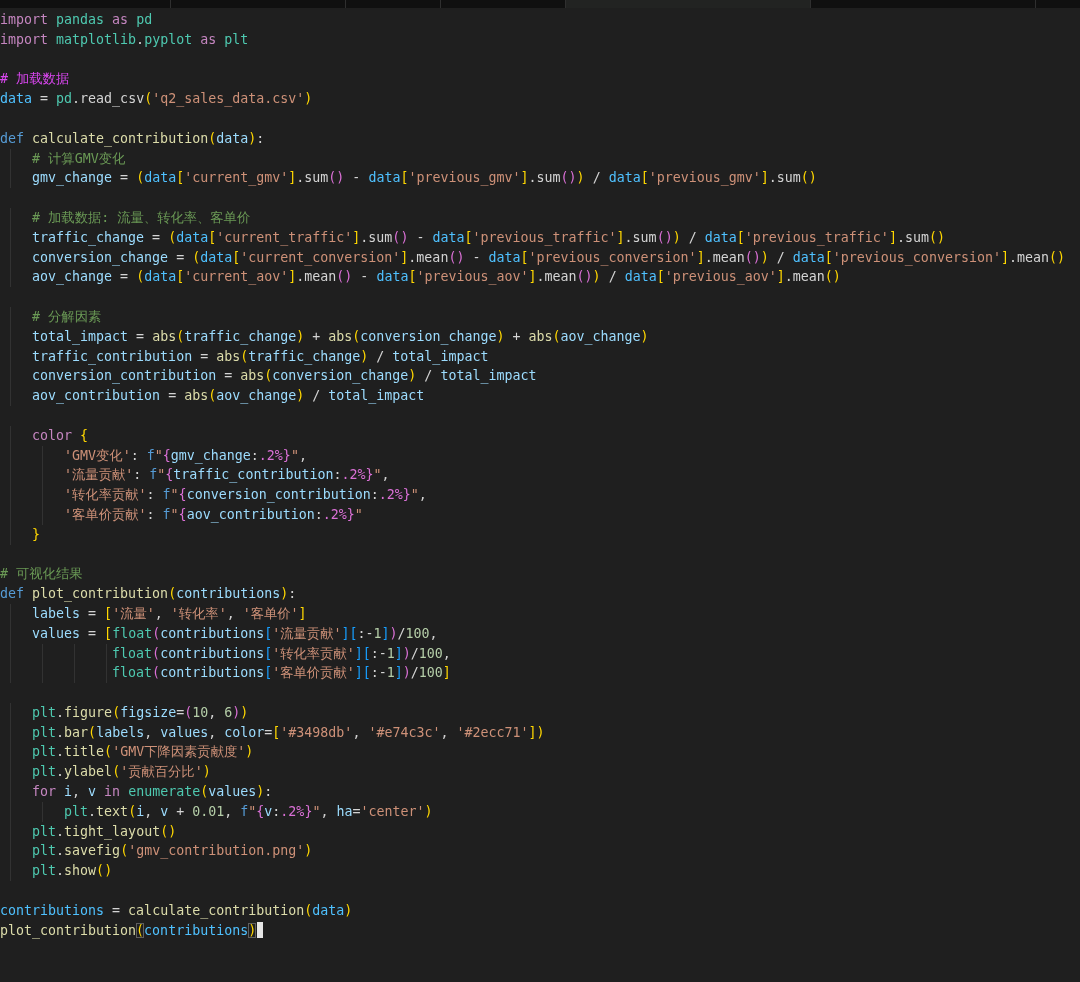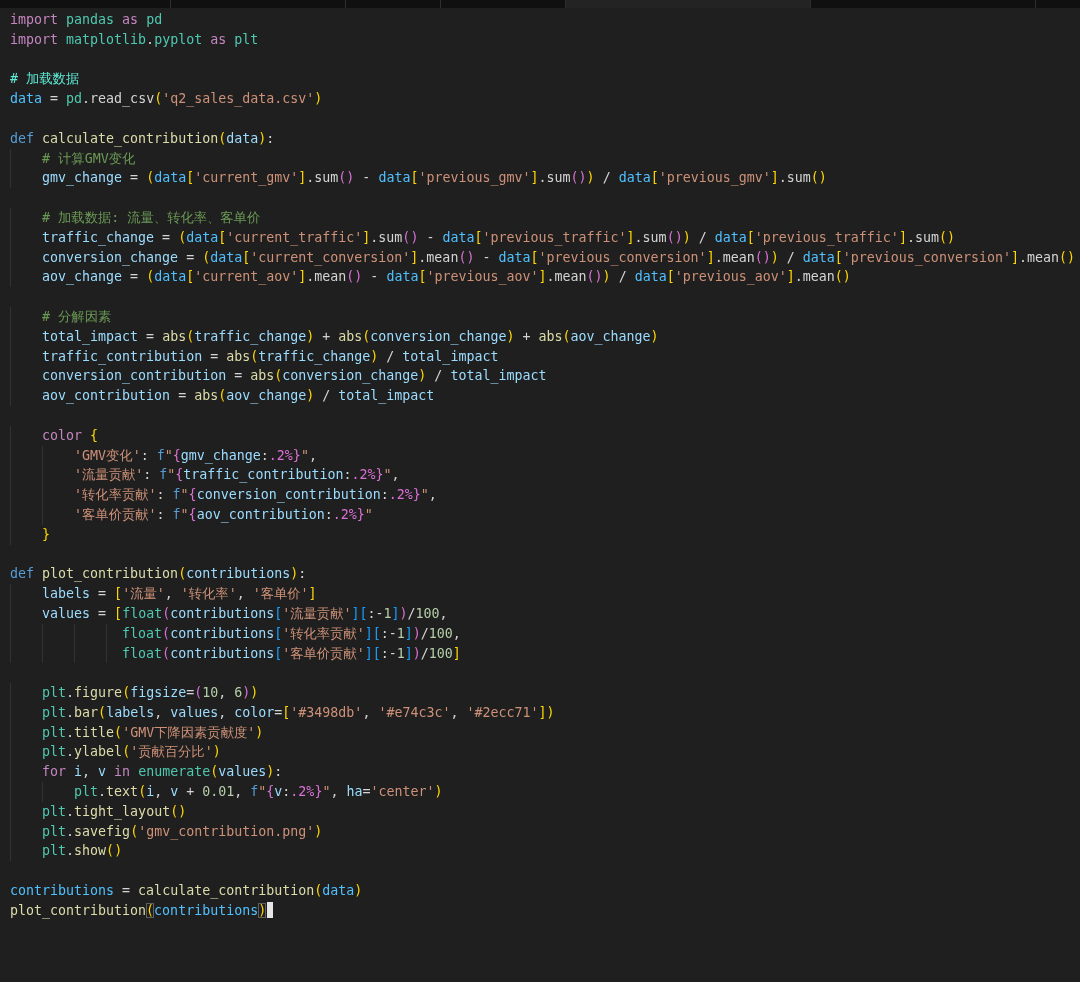--- a/index.html
+++ b/index.html
@@ -15,21 +15,20 @@
     font-family:"DejaVu Sans Mono", monospace;
     font-size:13.3px;
     line-height:19.8px;
     color:#d4d4d4;
     overflow:hidden;
   }
   .line{
     position:relative;
     height:19.8px;
     white-space:pre;
-    padding-left:10px;
   }
   .guide{
     position:absolute;top:0;bottom:0;width:1px;background:#323232;
   }
   .tok{white-space:pre;}
   .tok.match{outline:1px solid #5f5f5f;outline-offset:-1px;}
   .caret{
     display:inline-block;width:6px;height:16px;background:#e6e6e6;
     vertical-align:-3px;margin-left:1px;
   }
@@ -44,21 +43,21 @@
     <div class="divider" style="left: 440px; background: rgb(47, 47, 47);"></div>
     <div class="divider" style="left: 565px; background: rgb(47, 47, 47);"></div>
     <div class="divider" style="left: 810px; background: rgb(47, 47, 47);"></div>
     <div class="divider" style="left: 1035px; background: rgb(47, 47, 47);"></div>
   </div>
 
 <div id="editor">
     <div class="line"><span class="tok" style="color: rgb(197, 134, 192);">import</span><span class="tok" style="color: rgb(78, 201, 176);"> pandas</span><span class="tok" style="color: rgb(197, 134, 192);"> as</span><span class="tok" style="color: rgb(78, 201, 176);"> pd</span></div>
     <div class="line"><span class="tok" style="color: rgb(197, 134, 192);">import</span><span class="tok" style="color: rgb(78, 201, 176);"> matplotlib</span><span class="tok" style="color: rgb(212, 212, 212);">.</span><span class="tok" style="color: rgb(78, 201, 176);">pyplot</span><span class="tok" style="color: rgb(197, 134, 192);"> as</span><span class="tok" style="color: rgb(78, 201, 176);"> plt</span></div>
     <div class="line"></div>
-    <div class="line"><span class="tok" style="color: #5eead4;"># 加载数据</span></div>
+    <div class="line"><span class="tok" style="color: #d946ef;"># 加载数据</span></div>
     <div class="line"><span class="tok" style="color: rgb(79, 193, 255);">data</span><span class="tok" style="color: rgb(212, 212, 212);"> = </span><span class="tok" style="color: rgb(78, 201, 176);">pd</span><span class="tok" style="color: rgb(212, 212, 212);">.</span><span class="tok" style="color: rgb(212, 212, 212);">read_csv</span><span class="tok" style="color: rgb(255, 215, 0);">(</span><span class="tok" style="color: rgb(206, 145, 120);">'q2_sales_data.csv'</span><span class="tok" style="color: rgb(255, 215, 0);">)</span></div>
     <div class="line"></div>
     <div class="line"><span class="tok" style="color: rgb(86, 156, 214);">def</span><span class="tok" style="color: rgb(220, 220, 170);"> calculate_contribution</span><span class="tok" style="color: rgb(255, 215, 0);">(</span><span class="tok" style="color: rgb(156, 220, 254);">data</span><span class="tok" style="color: rgb(255, 215, 0);">)</span><span class="tok" style="color: rgb(212, 212, 212);">:</span></div>
     <div class="line"><div class="guide" style="left: 10px; background: rgb(50, 50, 50);"></div><span class="tok" style="color: rgb(212, 212, 212);">    </span><span class="tok" style="color: rgb(106, 153, 85);"># 计算GMV变化</span></div>
     <div class="line"><div class="guide" style="left: 10px; background: rgb(50, 50, 50);"></div><span class="tok" style="color: rgb(212, 212, 212);">    </span><span class="tok" style="color: rgb(156, 220, 254);">gmv_change</span><span class="tok" style="color: rgb(212, 212, 212);"> = </span><span class="tok" style="color: rgb(255, 215, 0);">(</span><span class="tok" style="color: rgb(79, 193, 255);">data</span><span class="tok" style="color: rgb(255, 215, 0);">[</span><span class="tok" style="color: rgb(206, 145, 120);">'current_gmv'</span><span class="tok" style="color: rgb(255, 215, 0);">]</span><span class="tok" style="color: rgb(212, 212, 212);">.</span><span class="tok" style="color: rgb(212, 212, 212);">sum</span><span class="tok" style="color: rgb(218, 112, 214);">(</span><span class="tok" style="color: rgb(218, 112, 214);">)</span><span class="tok" style="color: rgb(212, 212, 212);"> - </span><span class="tok" style="color: rgb(79, 193, 255);">data</span><span class="tok" style="color: rgb(255, 215, 0);">[</span><span class="tok" style="color: rgb(206, 145, 120);">'previous_gmv'</span><span class="tok" style="color: rgb(255, 215, 0);">]</span><span class="tok" style="color: rgb(212, 212, 212);">.</span><span class="tok" style="color: rgb(212, 212, 212);">sum</span><span class="tok" style="color: rgb(218, 112, 214);">(</span><span class="tok" style="color: rgb(218, 112, 214);">)</span><span class="tok" style="color: rgb(255, 215, 0);">)</span><span class="tok" style="color: rgb(212, 212, 212);"> / </span><span class="tok" style="color: rgb(79, 193, 255);">data</span><span class="tok" style="color: rgb(255, 215, 0);">[</span><span class="tok" style="color: rgb(206, 145, 120);">'previous_gmv'</span><span class="tok" style="color: rgb(255, 215, 0);">]</span><span class="tok" style="color: rgb(212, 212, 212);">.</span><span class="tok" style="color: rgb(212, 212, 212);">sum</span><span class="tok" style="color: rgb(255, 215, 0);">(</span><span class="tok" style="color: rgb(255, 215, 0);">)</span></div>
     <div class="line"></div>
     <div class="line"><div class="guide" style="left: 10px; background: rgb(50, 50, 50);"></div><span class="tok" style="color: rgb(212, 212, 212);">    </span><span class="tok" style="color: rgb(106, 153, 85);"># 加载数据: 流量、转化率、客单价</span></div>
     <div class="line"><div class="guide" style="left: 10px; background: rgb(50, 50, 50);"></div><span class="tok" style="color: rgb(212, 212, 212);">    </span><span class="tok" style="color: rgb(156, 220, 254);">traffic_change</span><span class="tok" style="color: rgb(212, 212, 212);"> = </span><span class="tok" style="color: rgb(255, 215, 0);">(</span><span class="tok" style="color: rgb(79, 193, 255);">data</span><span class="tok" style="color: rgb(255, 215, 0);">[</span><span class="tok" style="color: rgb(206, 145, 120);">'current_traffic'</span><span class="tok" style="color: rgb(255, 215, 0);">]</span><span class="tok" style="color: rgb(212, 212, 212);">.</span><span class="tok" style="color: rgb(212, 212, 212);">sum</span><span class="tok" style="color: rgb(218, 112, 214);">(</span><span class="tok" style="color: rgb(218, 112, 214);">)</span><span class="tok" style="color: rgb(212, 212, 212);"> - </span><span class="tok" style="color: rgb(79, 193, 255);">data</span><span class="tok" style="color: rgb(255, 215, 0);">[</span><span class="tok" style="color: rgb(206, 145, 120);">'previous_traffic'</span><span class="tok" style="color: rgb(255, 215, 0);">]</span><span class="tok" style="color: rgb(212, 212, 212);">.</span><span class="tok" style="color: rgb(212, 212, 212);">sum</span><span class="tok" style="color: rgb(218, 112, 214);">(</span><span class="tok" style="color: rgb(218, 112, 214);">)</span><span class="tok" style="color: rgb(255, 215, 0);">)</span><span class="tok" style="color: rgb(212, 212, 212);"> / </span><span class="tok" style="color: rgb(79, 193, 255);">data</span><span class="tok" style="color: rgb(255, 215, 0);">[</span><span class="tok" style="color: rgb(206, 145, 120);">'previous_traffic'</span><span class="tok" style="color: rgb(255, 215, 0);">]</span><span class="tok" style="color: rgb(212, 212, 212);">.</span><span class="tok" style="color: rgb(212, 212, 212);">sum</span><span class="tok" style="color: rgb(255, 215, 0);">(</span><span class="tok" style="color: rgb(255, 215, 0);">)</span></div>
     <div class="line"><div class="guide" style="left: 10px; background: rgb(50, 50, 50);"></div><span class="tok" style="color: rgb(212, 212, 212);">    </span><span class="tok" style="color: rgb(156, 220, 254);">conversion_change</span><span class="tok" style="color: rgb(212, 212, 212);"> = </span><span class="tok" style="color: rgb(255, 215, 0);">(</span><span class="tok" style="color: rgb(79, 193, 255);">data</span><span class="tok" style="color: rgb(255, 215, 0);">[</span><span class="tok" style="color: rgb(206, 145, 120);">'current_conversion'</span><span class="tok" style="color: rgb(255, 215, 0);">]</span><span class="tok" style="color: rgb(212, 212, 212);">.</span><span class="tok" style="color: rgb(212, 212, 212);">mean</span><span class="tok" style="color: rgb(218, 112, 214);">(</span><span class="tok" style="color: rgb(218, 112, 214);">)</span><span class="tok" style="color: rgb(212, 212, 212);"> - </span><span class="tok" style="color: rgb(79, 193, 255);">data</span><span class="tok" style="color: rgb(255, 215, 0);">[</span><span class="tok" style="color: rgb(206, 145, 120);">'previous_conversion'</span><span class="tok" style="color: rgb(255, 215, 0);">]</span><span class="tok" style="color: rgb(212, 212, 212);">.</span><span class="tok" style="color: rgb(212, 212, 212);">mean</span><span class="tok" style="color: rgb(218, 112, 214);">(</span><span class="tok" style="color: rgb(218, 112, 214);">)</span><span class="tok" style="color: rgb(255, 215, 0);">)</span><span class="tok" style="color: rgb(212, 212, 212);"> / </span><span class="tok" style="color: rgb(79, 193, 255);">data</span><span class="tok" style="color: rgb(255, 215, 0);">[</span><span class="tok" style="color: rgb(206, 145, 120);">'previous_conversion'</span><span class="tok" style="color: rgb(255, 215, 0);">]</span><span class="tok" style="color: rgb(212, 212, 212);">.</span><span class="tok" style="color: rgb(212, 212, 212);">mean</span><span class="tok" style="color: rgb(255, 215, 0);">(</span><span class="tok" style="color: rgb(255, 215, 0);">)</span></div>
     <div class="line"><div class="guide" style="left: 10px; background: rgb(50, 50, 50);"></div><span class="tok" style="color: rgb(212, 212, 212);">    </span><span class="tok" style="color: rgb(156, 220, 254);">aov_change</span><span class="tok" style="color: rgb(212, 212, 212);"> = </span><span class="tok" style="color: rgb(255, 215, 0);">(</span><span class="tok" style="color: rgb(79, 193, 255);">data</span><span class="tok" style="color: rgb(255, 215, 0);">[</span><span class="tok" style="color: rgb(206, 145, 120);">'current_aov'</span><span class="tok" style="color: rgb(255, 215, 0);">]</span><span class="tok" style="color: rgb(212, 212, 212);">.</span><span class="tok" style="color: rgb(212, 212, 212);">mean</span><span class="tok" style="color: rgb(218, 112, 214);">(</span><span class="tok" style="color: rgb(218, 112, 214);">)</span><span class="tok" style="color: rgb(212, 212, 212);"> - </span><span class="tok" style="color: rgb(79, 193, 255);">data</span><span class="tok" style="color: rgb(255, 215, 0);">[</span><span class="tok" style="color: rgb(206, 145, 120);">'previous_aov'</span><span class="tok" style="color: rgb(255, 215, 0);">]</span><span class="tok" style="color: rgb(212, 212, 212);">.</span><span class="tok" style="color: rgb(212, 212, 212);">mean</span><span class="tok" style="color: rgb(218, 112, 214);">(</span><span class="tok" style="color: rgb(218, 112, 214);">)</span><span class="tok" style="color: rgb(255, 215, 0);">)</span><span class="tok" style="color: rgb(212, 212, 212);"> / </span><span class="tok" style="color: rgb(79, 193, 255);">data</span><span class="tok" style="color: rgb(255, 215, 0);">[</span><span class="tok" style="color: rgb(206, 145, 120);">'previous_aov'</span><span class="tok" style="color: rgb(255, 215, 0);">]</span><span class="tok" style="color: rgb(212, 212, 212);">.</span><span class="tok" style="color: rgb(212, 212, 212);">mean</span><span class="tok" style="color: rgb(255, 215, 0);">(</span><span class="tok" style="color: rgb(255, 215, 0);">)</span></div>
@@ -69,20 +68,21 @@
     <div class="line"><div class="guide" style="left: 10px; background: rgb(50, 50, 50);"></div><span class="tok" style="color: rgb(212, 212, 212);">    </span><span class="tok" style="color: rgb(156, 220, 254);">conversion_contribution</span><span class="tok" style="color: rgb(212, 212, 212);"> = </span><span class="tok" style="color: rgb(220, 220, 170);">abs</span><span class="tok" style="color: rgb(255, 215, 0);">(</span><span class="tok" style="color: rgb(156, 220, 254);">conversion_change</span><span class="tok" style="color: rgb(255, 215, 0);">)</span><span class="tok" style="color: rgb(212, 212, 212);"> / </span><span class="tok" style="color: rgb(156, 220, 254);">total_impact</span></div>
     <div class="line"><div class="guide" style="left: 10px; background: rgb(50, 50, 50);"></div><span class="tok" style="color: rgb(212, 212, 212);">    </span><span class="tok" style="color: rgb(156, 220, 254);">aov_contribution</span><span class="tok" style="color: rgb(212, 212, 212);"> = </span><span class="tok" style="color: rgb(220, 220, 170);">abs</span><span class="tok" style="color: rgb(255, 215, 0);">(</span><span class="tok" style="color: rgb(156, 220, 254);">aov_change</span><span class="tok" style="color: rgb(255, 215, 0);">)</span><span class="tok" style="color: rgb(212, 212, 212);"> / </span><span class="tok" style="color: rgb(156, 220, 254);">total_impact</span></div>
     <div class="line"></div>
     <div class="line"><div class="guide" style="left: 10px; background: rgb(50, 50, 50);"></div><span class="tok" style="color: rgb(212, 212, 212);">    </span><span class="tok" style="color: rgb(197, 134, 192);">color</span><span class="tok" style="color: rgb(212, 212, 212);"> </span><span class="tok" style="color: rgb(255, 215, 0);">{</span></div>
     <div class="line"><div class="guide" style="left: 10px; background: rgb(50, 50, 50);"></div><div class="guide" style="left: 42px; background: rgb(50, 50, 50);"></div><span class="tok" style="color: rgb(212, 212, 212);">        </span><span class="tok" style="color: rgb(206, 145, 120);">'GMV变化'</span><span class="tok" style="color: rgb(212, 212, 212);">:</span><span class="tok" style="color: rgb(212, 212, 212);"> </span><span class="tok" style="color: rgb(86, 156, 214);">f</span><span class="tok" style="color: rgb(206, 145, 120);">"</span><span class="tok" style="color: rgb(218, 112, 214);">{</span><span class="tok" style="color: rgb(156, 220, 254);">gmv_change</span><span class="tok" style="color: rgb(212, 212, 212);">:</span><span class="tok" style="color: rgb(218, 112, 214);">.2%</span><span class="tok" style="color: rgb(218, 112, 214);">}</span><span class="tok" style="color: rgb(206, 145, 120);">"</span><span class="tok" style="color: rgb(212, 212, 212);">,</span></div>
     <div class="line"><div class="guide" style="left: 10px; background: rgb(50, 50, 50);"></div><div class="guide" style="left: 42px; background: rgb(50, 50, 50);"></div><span class="tok" style="color: rgb(212, 212, 212);">        </span><span class="tok" style="color: rgb(206, 145, 120);">'流量贡献'</span><span class="tok" style="color: rgb(212, 212, 212);">:</span><span class="tok" style="color: rgb(212, 212, 212);"> </span><span class="tok" style="color: rgb(86, 156, 214);">f</span><span class="tok" style="color: rgb(206, 145, 120);">"</span><span class="tok" style="color: rgb(218, 112, 214);">{</span><span class="tok" style="color: rgb(156, 220, 254);">traffic_contribution</span><span class="tok" style="color: rgb(212, 212, 212);">:</span><span class="tok" style="color: rgb(218, 112, 214);">.2%</span><span class="tok" style="color: rgb(218, 112, 214);">}</span><span class="tok" style="color: rgb(206, 145, 120);">"</span><span class="tok" style="color: rgb(212, 212, 212);">,</span></div>
     <div class="line"><div class="guide" style="left: 10px; background: rgb(50, 50, 50);"></div><div class="guide" style="left: 42px; background: rgb(50, 50, 50);"></div><span class="tok" style="color: rgb(212, 212, 212);">        </span><span class="tok" style="color: rgb(206, 145, 120);">'转化率贡献'</span><span class="tok" style="color: rgb(212, 212, 212);">:</span><span class="tok" style="color: rgb(212, 212, 212);"> </span><span class="tok" style="color: rgb(86, 156, 214);">f</span><span class="tok" style="color: rgb(206, 145, 120);">"</span><span class="tok" style="color: rgb(218, 112, 214);">{</span><span class="tok" style="color: rgb(156, 220, 254);">conversion_contribution</span><span class="tok" style="color: rgb(212, 212, 212);">:</span><span class="tok" style="color: rgb(218, 112, 214);">.2%</span><span class="tok" style="color: rgb(218, 112, 214);">}</span><span class="tok" style="color: rgb(206, 145, 120);">"</span><span class="tok" style="color: rgb(212, 212, 212);">,</span></div>
     <div class="line"><div class="guide" style="left: 10px; background: rgb(50, 50, 50);"></div><div class="guide" style="left: 42px; background: rgb(50, 50, 50);"></div><span class="tok" style="color: rgb(212, 212, 212);">        </span><span class="tok" style="color: rgb(206, 145, 120);">'客单价贡献'</span><span class="tok" style="color: rgb(212, 212, 212);">:</span><span class="tok" style="color: rgb(212, 212, 212);"> </span><span class="tok" style="color: rgb(86, 156, 214);">f</span><span class="tok" style="color: rgb(206, 145, 120);">"</span><span class="tok" style="color: rgb(218, 112, 214);">{</span><span class="tok" style="color: rgb(156, 220, 254);">aov_contribution</span><span class="tok" style="color: rgb(212, 212, 212);">:</span><span class="tok" style="color: rgb(218, 112, 214);">.2%</span><span class="tok" style="color: rgb(218, 112, 214);">}</span><span class="tok" style="color: rgb(206, 145, 120);">"</span></div>
     <div class="line"><div class="guide" style="left: 10px; background: rgb(50, 50, 50);"></div><span class="tok" style="color: rgb(212, 212, 212);">    </span><span class="tok" style="color: rgb(255, 215, 0);">}</span></div>
     <div class="line"></div>
+    <div class="line"><span class="tok" style="color: rgb(106, 153, 85);"># 可视化结果</span></div>
     <div class="line"><span class="tok" style="color: rgb(86, 156, 214);">def</span><span class="tok" style="color: rgb(220, 220, 170);"> plot_contribution</span><span class="tok" style="color: rgb(255, 215, 0);">(</span><span class="tok" style="color: rgb(156, 220, 254);">contributions</span><span class="tok" style="color: rgb(255, 215, 0);">)</span><span class="tok" style="color: rgb(212, 212, 212);">:</span></div>
     <div class="line"><div class="guide" style="left: 10px; background: rgb(50, 50, 50);"></div><span class="tok" style="color: rgb(212, 212, 212);">    </span><span class="tok" style="color: rgb(156, 220, 254);">labels</span><span class="tok" style="color: rgb(212, 212, 212);"> = </span><span class="tok" style="color: rgb(255, 215, 0);">[</span><span class="tok" style="color: rgb(206, 145, 120);">'流量'</span><span class="tok" style="color: rgb(212, 212, 212);">, </span><span class="tok" style="color: rgb(206, 145, 120);">'转化率'</span><span class="tok" style="color: rgb(212, 212, 212);">, </span><span class="tok" style="color: rgb(206, 145, 120);">'客单价'</span><span class="tok" style="color: rgb(255, 215, 0);">]</span></div>
     <div class="line"><div class="guide" style="left: 10px; background: rgb(50, 50, 50);"></div><span class="tok" style="color: rgb(212, 212, 212);">    </span><span class="tok" style="color: rgb(156, 220, 254);">values</span><span class="tok" style="color: rgb(212, 212, 212);"> = </span><span class="tok" style="color: rgb(255, 215, 0);">[</span><span class="tok" style="color: rgb(78, 201, 176);">float</span><span class="tok" style="color: rgb(218, 112, 214);">(</span><span class="tok" style="color: rgb(156, 220, 254);">contributions</span><span class="tok" style="color: rgb(23, 159, 255);">[</span><span class="tok" style="color: rgb(206, 145, 120);">'流量贡献'</span><span class="tok" style="color: rgb(23, 159, 255);">]</span><span class="tok" style="color: rgb(23, 159, 255);">[</span><span class="tok" style="color: rgb(212, 212, 212);">:-</span><span class="tok" style="color: rgb(181, 206, 168);">1</span><span class="tok" style="color: rgb(23, 159, 255);">]</span><span class="tok" style="color: rgb(218, 112, 214);">)</span><span class="tok" style="color: rgb(212, 212, 212);">/</span><span class="tok" style="color: rgb(181, 206, 168);">100</span><span class="tok" style="color: rgb(212, 212, 212);">,</span></div>
     <div class="line"><div class="guide" style="left: 10px; background: rgb(50, 50, 50);"></div><div class="guide" style="left: 42px; background: rgb(50, 50, 50);"></div><div class="guide" style="left: 74px; background: rgb(50, 50, 50);"></div><div class="guide" style="left: 106px; background: rgb(50, 50, 50);"></div><span class="tok" style="color: rgb(212, 212, 212);">              </span><span class="tok" style="color: rgb(78, 201, 176);">float</span><span class="tok" style="color: rgb(218, 112, 214);">(</span><span class="tok" style="color: rgb(156, 220, 254);">contributions</span><span class="tok" style="color: rgb(23, 159, 255);">[</span><span class="tok" style="color: rgb(206, 145, 120);">'转化率贡献'</span><span class="tok" style="color: rgb(23, 159, 255);">]</span><span class="tok" style="color: rgb(23, 159, 255);">[</span><span class="tok" style="color: rgb(212, 212, 212);">:-</span><span class="tok" style="color: rgb(181, 206, 168);">1</span><span class="tok" style="color: rgb(23, 159, 255);">]</span><span class="tok" style="color: rgb(218, 112, 214);">)</span><span class="tok" style="color: rgb(212, 212, 212);">/</span><span class="tok" style="color: rgb(181, 206, 168);">100</span><span class="tok" style="color: rgb(212, 212, 212);">,</span></div>
     <div class="line"><div class="guide" style="left: 10px; background: rgb(50, 50, 50);"></div><div class="guide" style="left: 42px; background: rgb(50, 50, 50);"></div><div class="guide" style="left: 74px; background: rgb(50, 50, 50);"></div><div class="guide" style="left: 106px; background: rgb(50, 50, 50);"></div><span class="tok" style="color: rgb(212, 212, 212);">              </span><span class="tok" style="color: rgb(78, 201, 176);">float</span><span class="tok" style="color: rgb(218, 112, 214);">(</span><span class="tok" style="color: rgb(156, 220, 254);">contributions</span><span class="tok" style="color: rgb(23, 159, 255);">[</span><span class="tok" style="color: rgb(206, 145, 120);">'客单价贡献'</span><span class="tok" style="color: rgb(23, 159, 255);">]</span><span class="tok" style="color: rgb(23, 159, 255);">[</span><span class="tok" style="color: rgb(212, 212, 212);">:-</span><span class="tok" style="color: rgb(181, 206, 168);">1</span><span class="tok" style="color: rgb(23, 159, 255);">]</span><span class="tok" style="color: rgb(218, 112, 214);">)</span><span class="tok" style="color: rgb(212, 212, 212);">/</span><span class="tok" style="color: rgb(181, 206, 168);">100</span><span class="tok" style="color: rgb(255, 215, 0);">]</span></div>
     <div class="line"></div>
     <div class="line"><div class="guide" style="left: 10px; background: rgb(50, 50, 50);"></div><span class="tok" style="color: rgb(212, 212, 212);">    </span><span class="tok" style="color: rgb(78, 201, 176);">plt</span><span class="tok" style="color: rgb(212, 212, 212);">.</span><span class="tok" style="color: rgb(220, 220, 170);">figure</span><span class="tok" style="color: rgb(255, 215, 0);">(</span><span class="tok" style="color: rgb(156, 220, 254);">figsize</span><span class="tok" style="color: rgb(212, 212, 212);">=</span><span class="tok" style="color: rgb(218, 112, 214);">(</span><span class="tok" style="color: rgb(181, 206, 168);">10</span><span class="tok" style="color: rgb(212, 212, 212);">, </span><span class="tok" style="color: rgb(181, 206, 168);">6</span><span class="tok" style="color: rgb(218, 112, 214);">)</span><span class="tok" style="color: rgb(255, 215, 0);">)</span></div>
     <div class="line"><div class="guide" style="left: 10px; background: rgb(50, 50, 50);"></div><span class="tok" style="color: rgb(212, 212, 212);">    </span><span class="tok" style="color: rgb(78, 201, 176);">plt</span><span class="tok" style="color: rgb(212, 212, 212);">.</span><span class="tok" style="color: rgb(220, 220, 170);">bar</span><span class="tok" style="color: rgb(255, 215, 0);">(</span><span class="tok" style="color: rgb(156, 220, 254);">labels</span><span class="tok" style="color: rgb(212, 212, 212);">, </span><span class="tok" style="color: rgb(156, 220, 254);">values</span><span class="tok" style="color: rgb(212, 212, 212);">, </span><span class="tok" style="color: rgb(156, 220, 254);">color</span><span class="tok" style="color: rgb(212, 212, 212);">=</span><span class="tok" style="color: rgb(255, 215, 0);">[</span><span class="tok" style="color: rgb(206, 145, 120);">'#3498db'</span><span class="tok" style="color: rgb(212, 212, 212);">, </span><span class="tok" style="color: rgb(206, 145, 120);">'#e74c3c'</span><span class="tok" style="color: rgb(212, 212, 212);">, </span><span class="tok" style="color: rgb(206, 145, 120);">'#2ecc71'</span><span class="tok" style="color: rgb(255, 215, 0);">]</span><span class="tok" style="color: rgb(255, 215, 0);">)</span></div>
     <div class="line"><div class="guide" style="left: 10px; background: rgb(50, 50, 50);"></div><span class="tok" style="color: rgb(212, 212, 212);">    </span><span class="tok" style="color: rgb(78, 201, 176);">plt</span><span class="tok" style="color: rgb(212, 212, 212);">.</span><span class="tok" style="color: rgb(220, 220, 170);">title</span><span class="tok" style="color: rgb(255, 215, 0);">(</span><span class="tok" style="color: rgb(206, 145, 120);">'GMV下降因素贡献度'</span><span class="tok" style="color: rgb(255, 215, 0);">)</span></div>
     <div class="line"><div class="guide" style="left: 10px; background: rgb(50, 50, 50);"></div><span class="tok" style="color: rgb(212, 212, 212);">    </span><span class="tok" style="color: rgb(78, 201, 176);">plt</span><span class="tok" style="color: rgb(212, 212, 212);">.</span><span class="tok" style="color: rgb(220, 220, 170);">ylabel</span><span class="tok" style="color: rgb(255, 215, 0);">(</span><span class="tok" style="color: rgb(206, 145, 120);">'贡献百分比'</span><span class="tok" style="color: rgb(255, 215, 0);">)</span></div>

